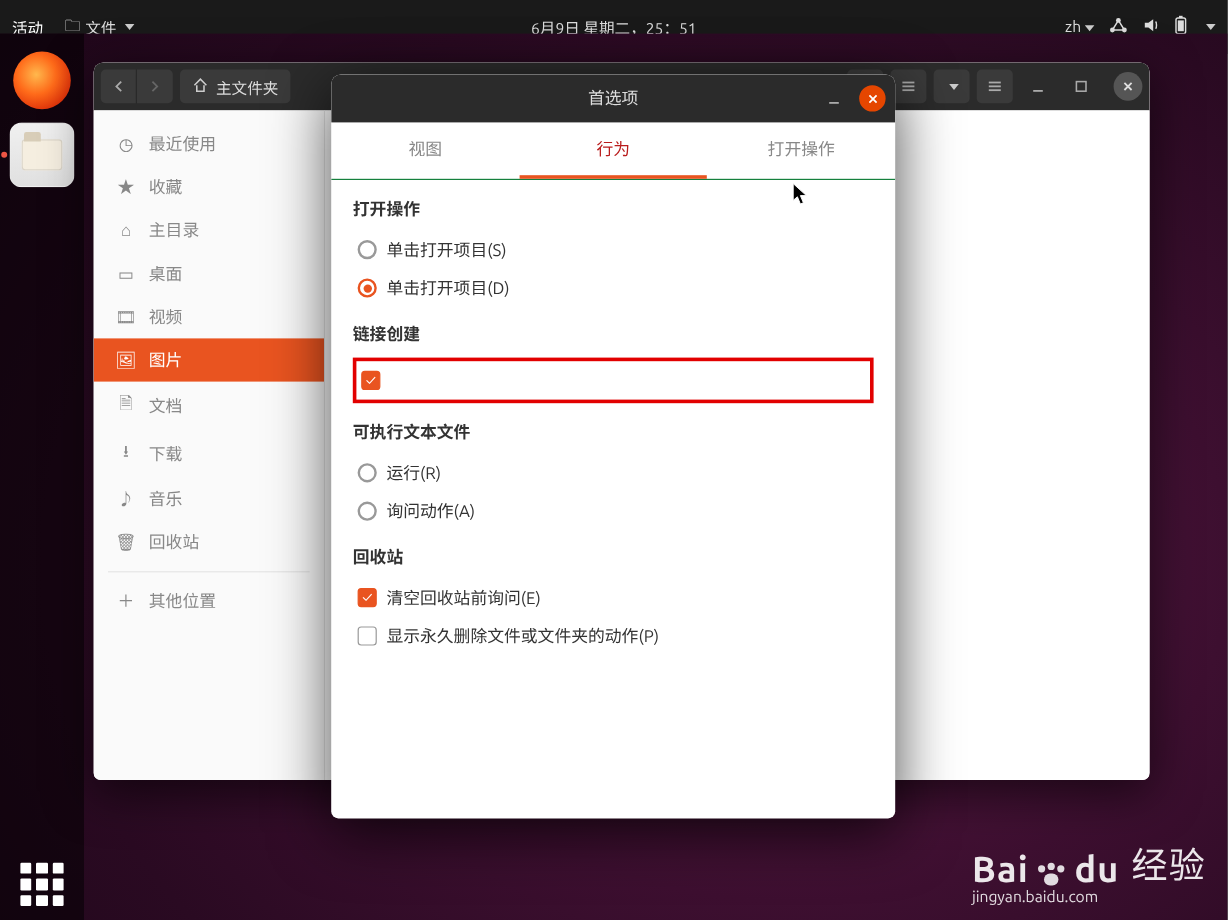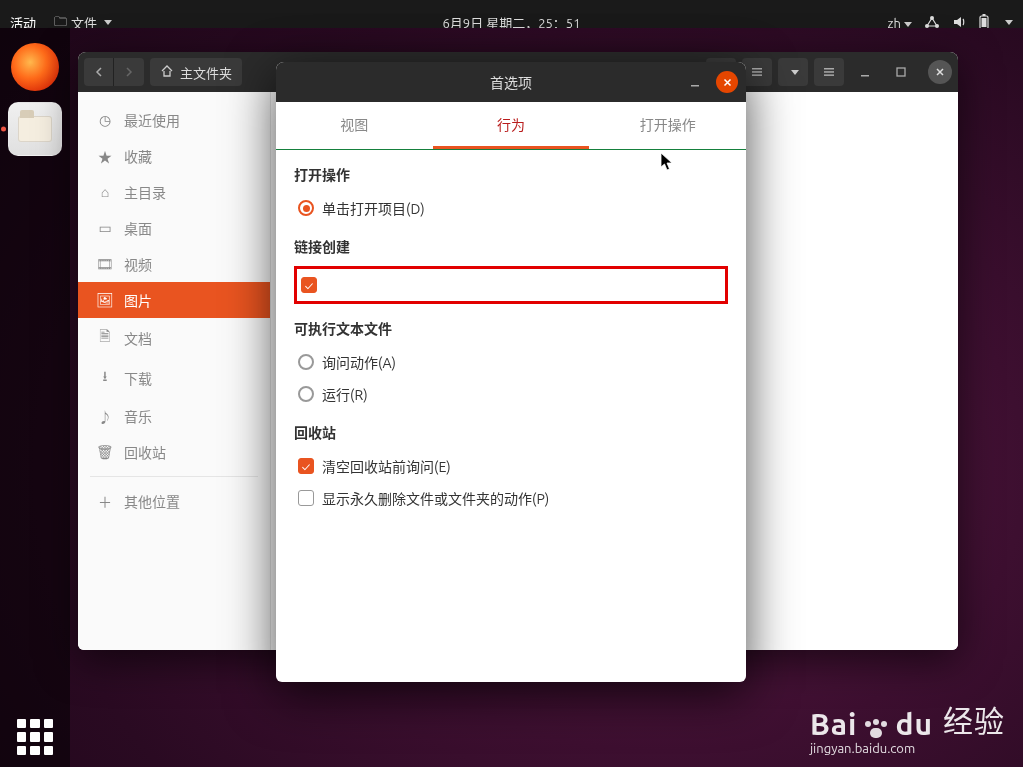--- a/index.html
+++ b/index.html
@@ -276,41 +276,45 @@
     </div>
     <div class="pref-tabs">
       <div class="pref-tab">视图</div>
       <div class="pref-tab active">行为</div>
       <div class="pref-tab">打开操作</div>
     </div>
     <div class="pref-content">
       <div class="pref-section">
         <div class="pref-section-title">打开操作</div>
         <label class="pref-opt">
+            <span class="radio"></span>
+            <span>单击打开项目(S)</span>
+          </label>
+        <label class="pref-opt">
             <span class="radio checked"></span>
             <span>单击打开项目(D)</span>
           </label>
       </div>
       <div class="pref-section">
         <div class="pref-section-title">链接创建</div>
         <div class="highlight-box">
           <label class="pref-opt" style="margin:0;padding:2px 0">
               <span class="checkbox checked">✓</span>
             </label>
         </div>
       </div>
       <div class="pref-section">
         <div class="pref-section-title">可执行文本文件</div>
         <label class="pref-opt">
             <span class="radio"></span>
+            <span>运行(R)</span>
+          </label>
+        <label class="pref-opt">
+            <span class="radio"></span>
             <span>询问动作(A)</span>
-          </label>
-        <label class="pref-opt">
-            <span class="radio"></span>
-            <span>运行(R)</span>
           </label>
       </div>
       <div class="pref-section">
         <div class="pref-section-title">回收站</div>
         <label class="pref-opt">
             <span class="checkbox checked">✓</span>
             <span>清空回收站前询问(E)</span>
           </label>
         <label class="pref-opt">
             <span class="checkbox"></span>

